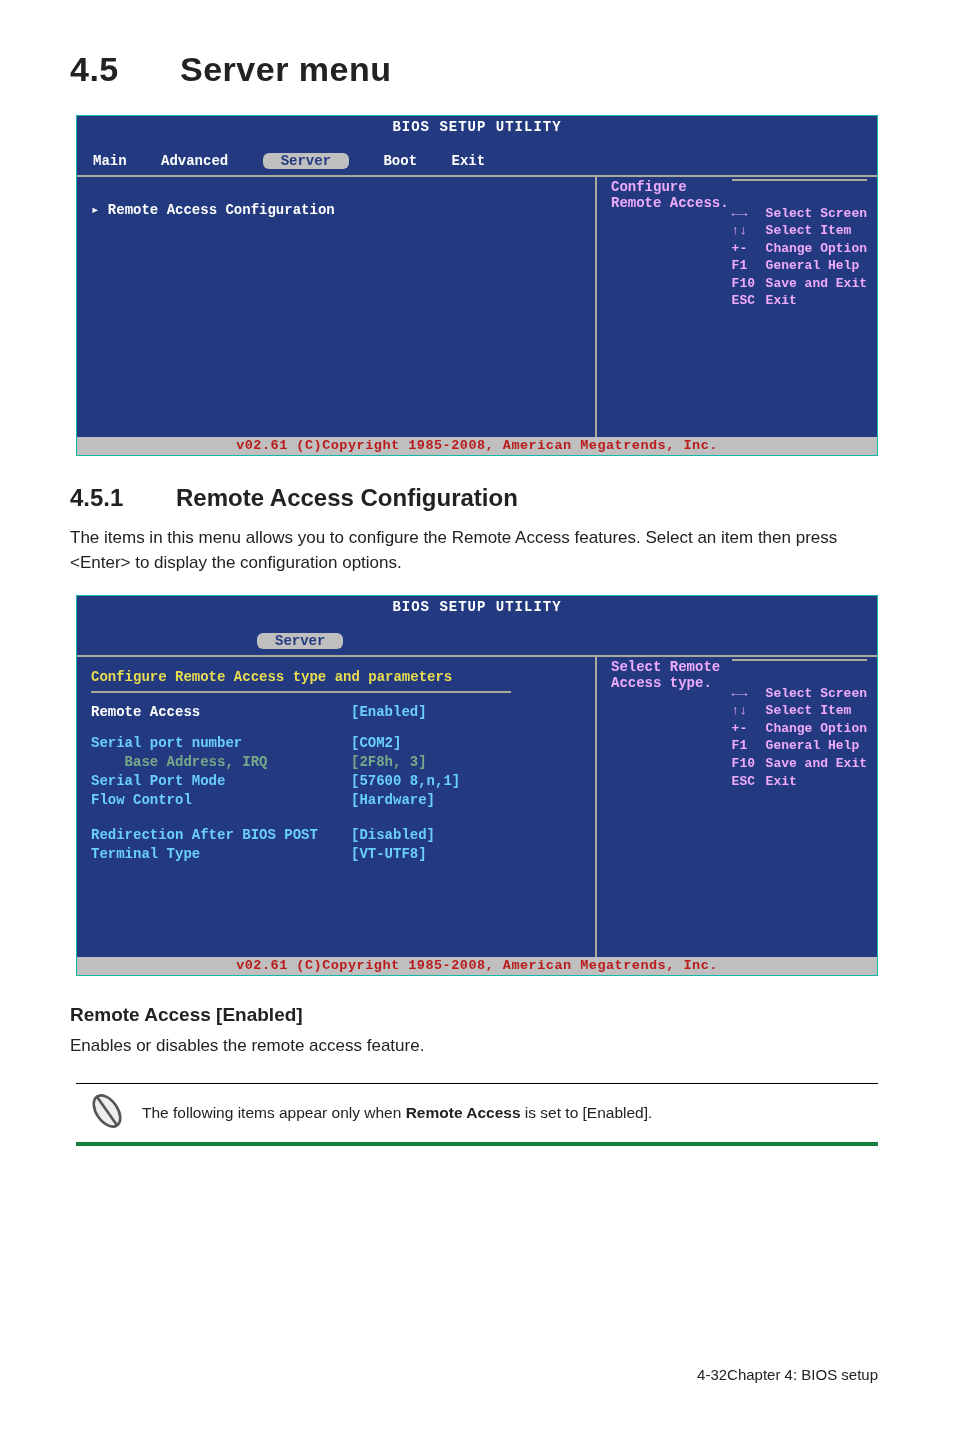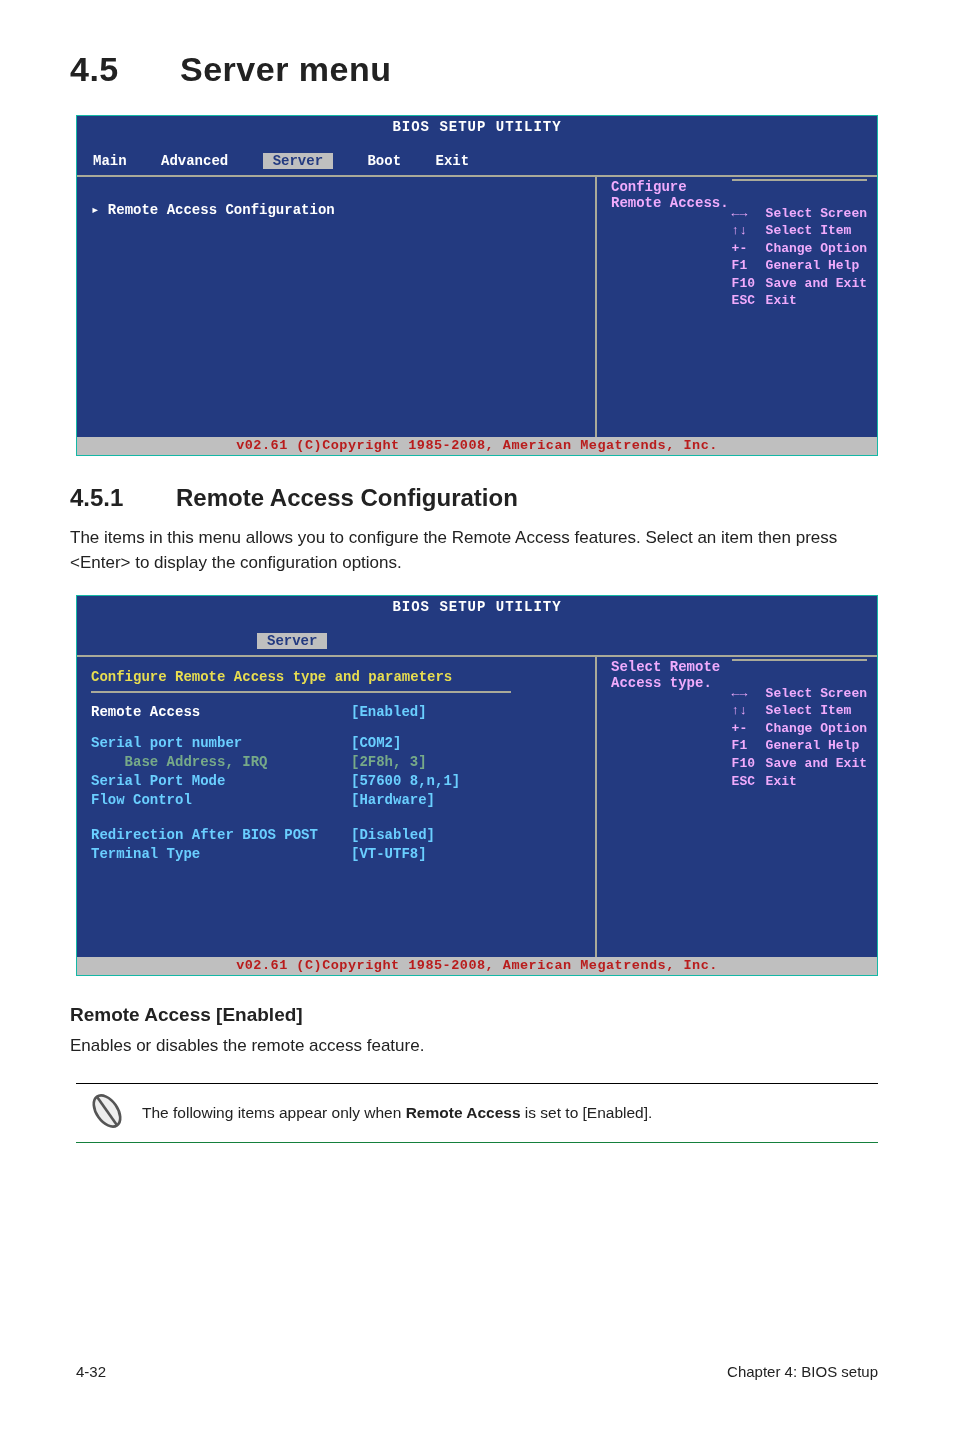--- a/index.html
+++ b/index.html
@@ -36,21 +36,22 @@
     padding: 1px 16px 6px 16px;
   }
   .bios-menu-item {
     display: inline-block;
     margin-right: 26px;
     margin-top: 17px;
   }
   .bios-menu-item.active {
     background: #bfbfbf;
     color: #233a80;
-    padding: 0 10px;
+    padding: 0 18px;
+    border-radius: 6px;
   }
   .bios-body {
     display: flex;
     border-top: 2px solid #aa9;
   }
   .bios-left {
     flex: 0 0 65%;
     border-right: 2px solid #aa9;
     padding: 12px 14px 10px 14px;
     min-height: 260px;
@@ -105,40 +106,40 @@
     line-height: 1.45;
     margin: 0 0 20px 0;
   }
   .option-title {
     font-size: 19px;
     font-weight: bold;
     margin: 6px 0 8px 0;
   }
   .note-box {
     border-top: 1px solid #000;
-    border-bottom: 1px solid #15803d;
+    border-bottom: 4px solid #15803d;
     margin: 24px 6px 0 6px;
     padding: 0;
     display: flex;
     align-items: center;
   }
   .note-icon {
     width: 62px;
     text-align: center;
     padding: 6px 0;
   }
   .note-icon svg { transform: rotate(-35deg); }
   .note-text {
     font-size: 15.5px;
     padding: 10px 10px 10px 4px;
     line-height: 1.4;
   }
   .page-footer {
     display: flex;
-    justify-content: space-between;
+    justify-content: flex-end;
     font-size: 15px;
     margin-top: 220px;
     padding: 0 6px;
   }
   .arrow-marker { color:#fff; }
 </style>
 </head>
 <body>
 
 <h1 class="section-title">

